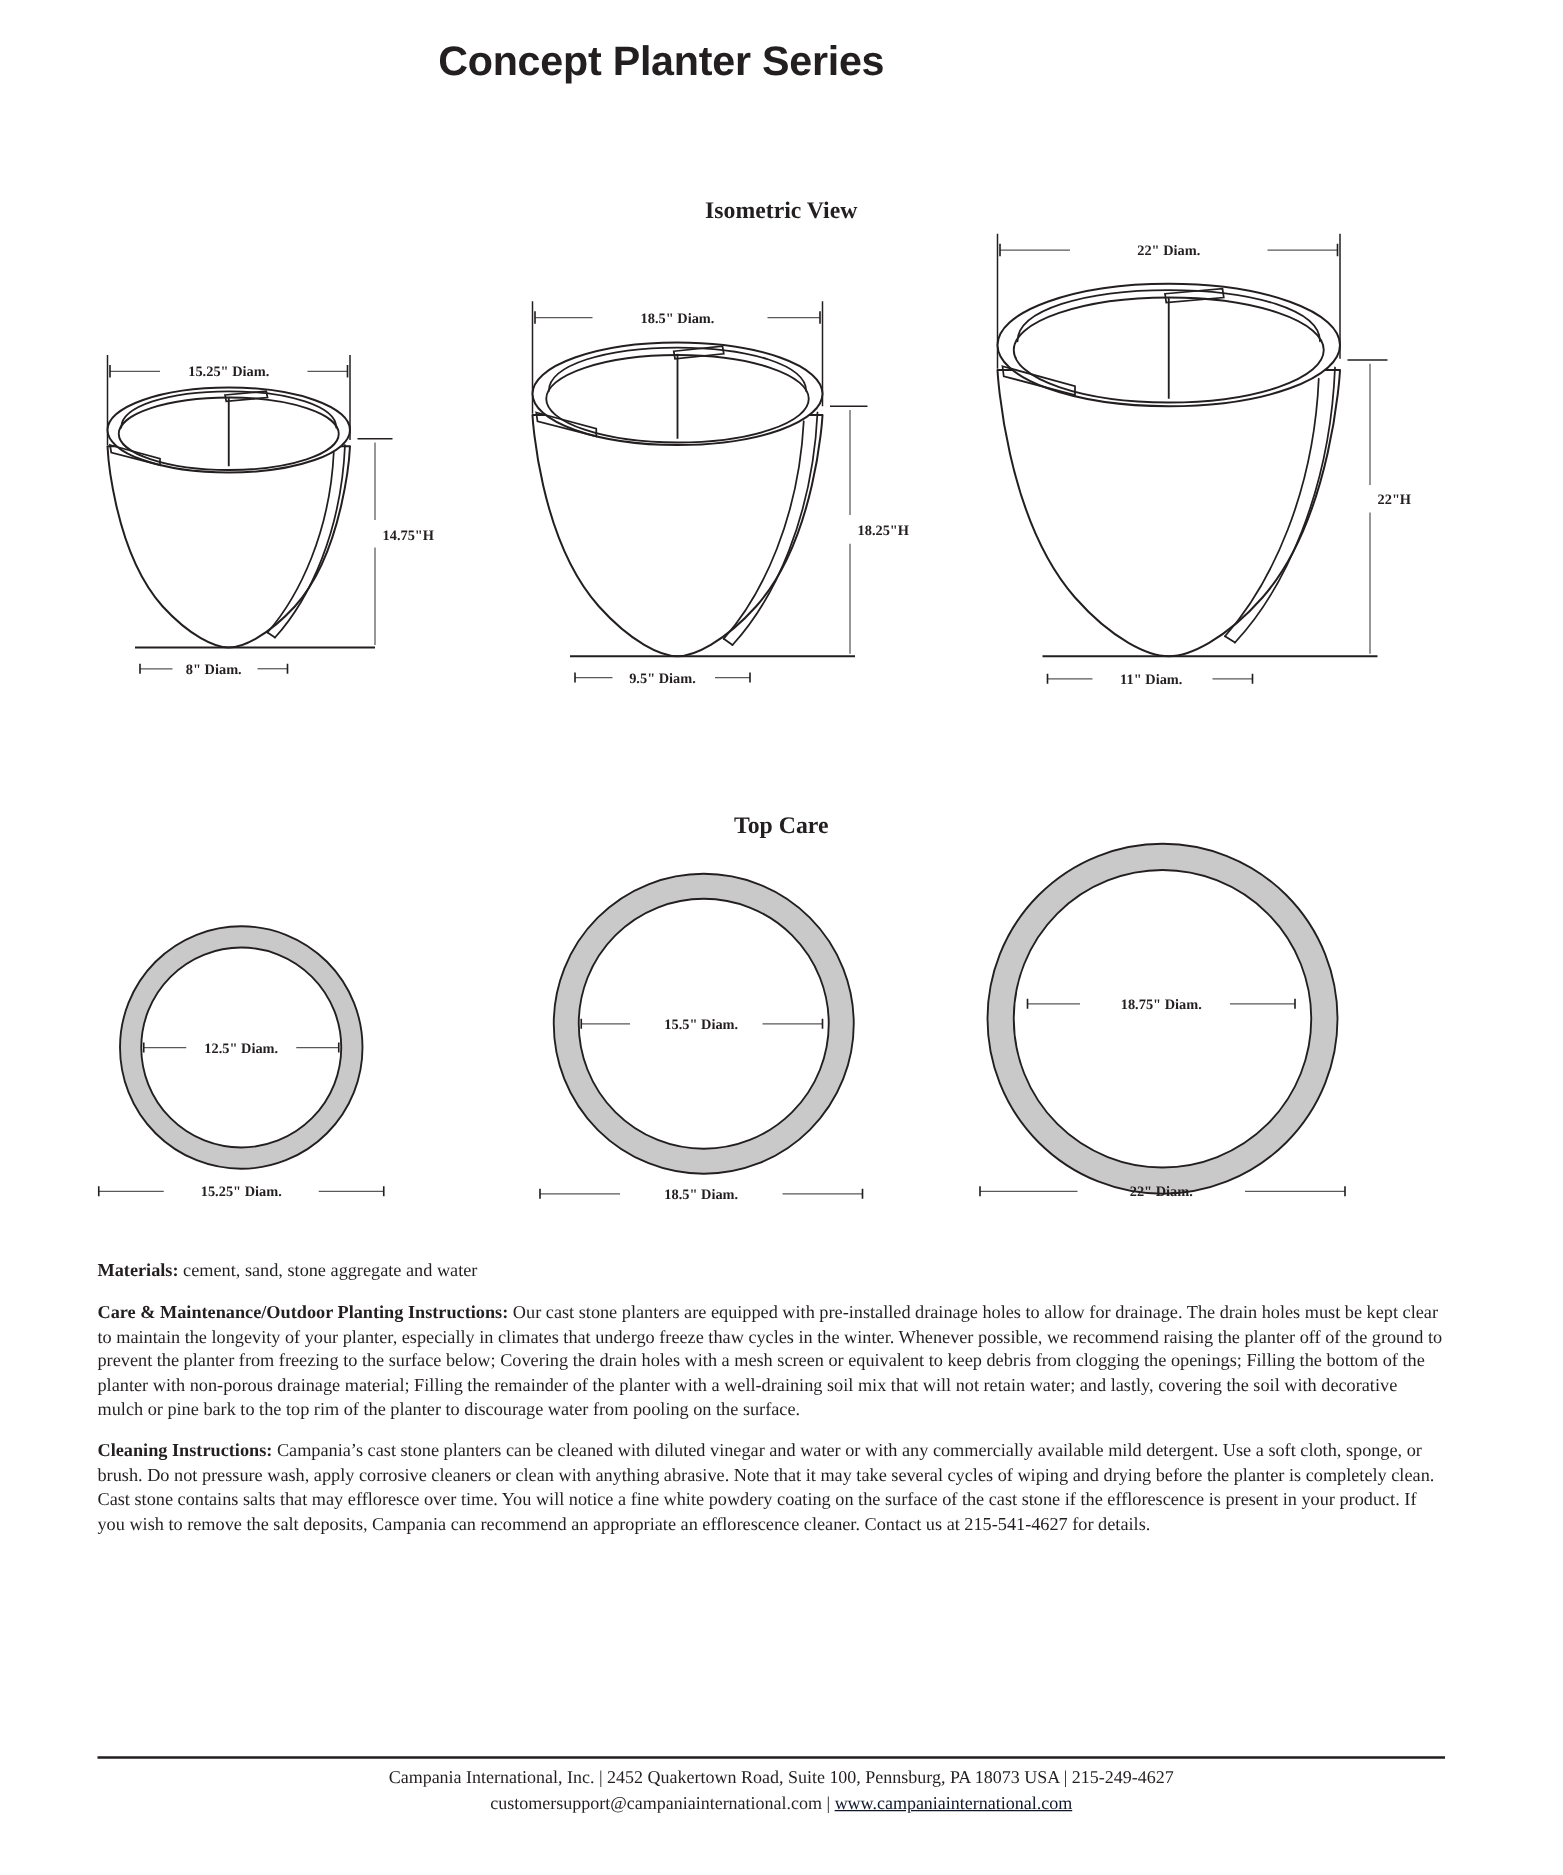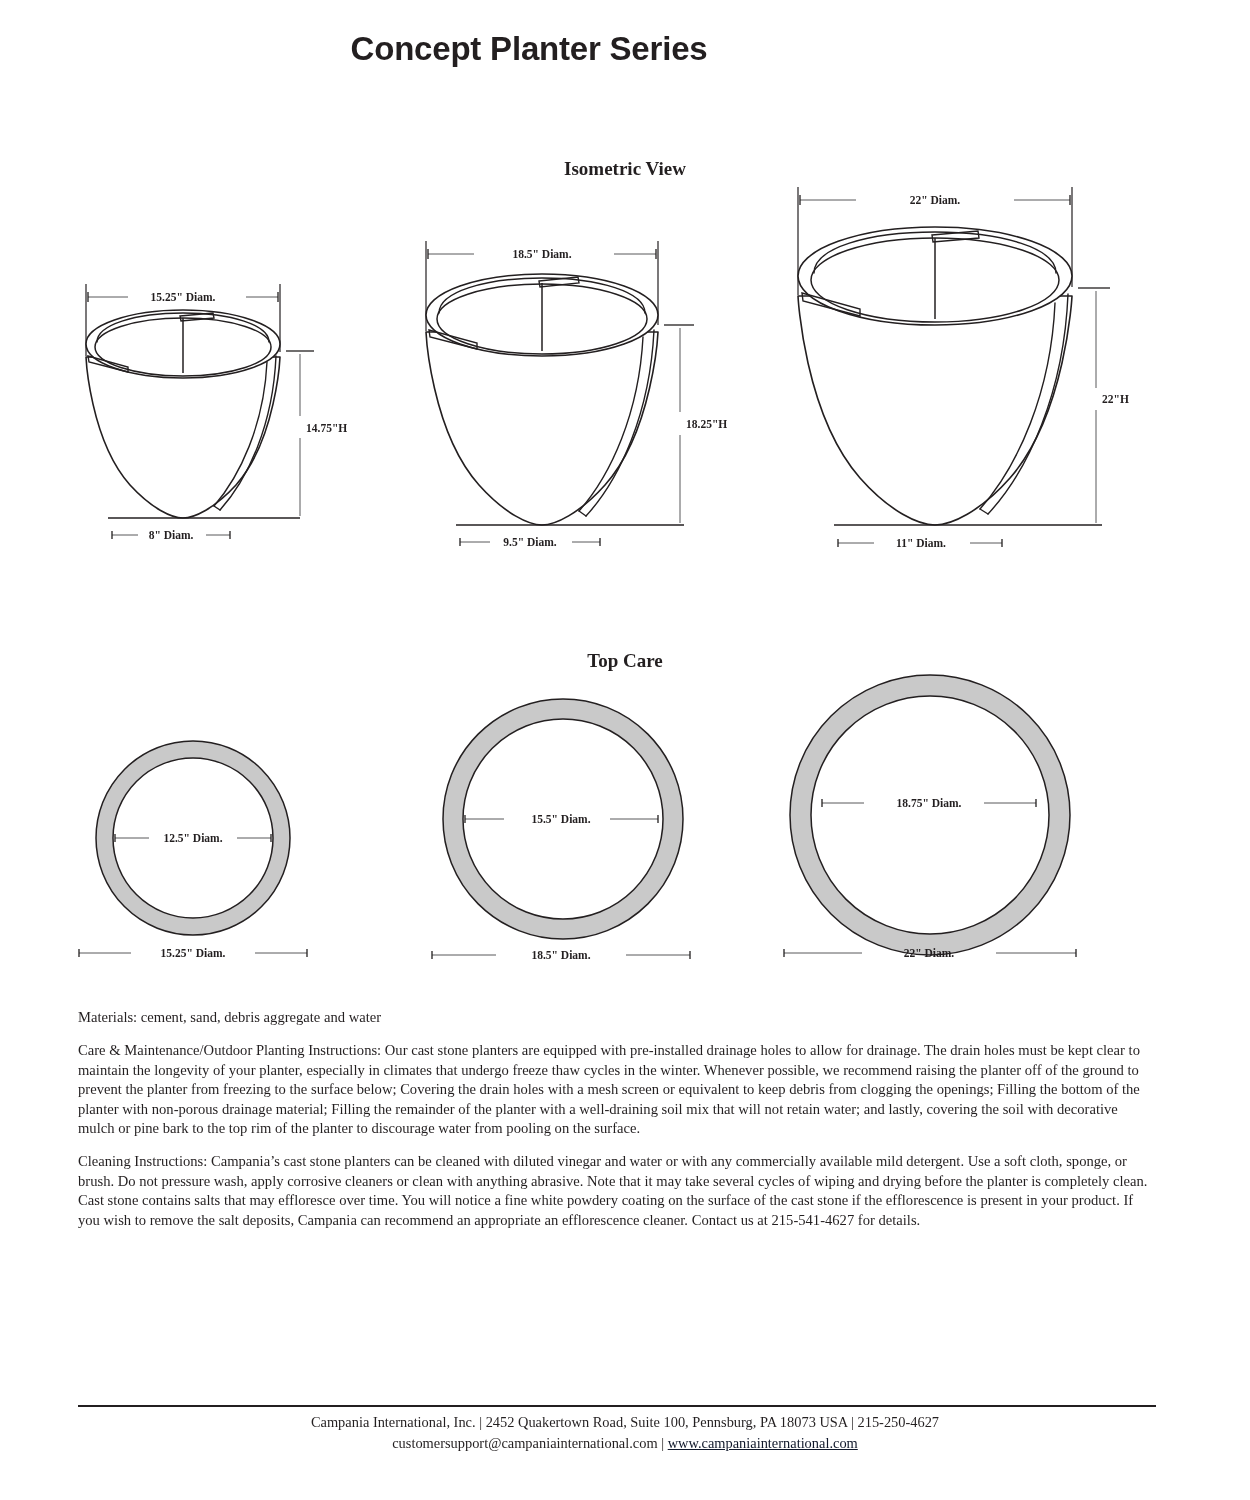--- a/index.html
+++ b/index.html
@@ -60,21 +60,21 @@
   .body-copy{
     position:absolute;left:78px;top:1008px;width:1078px;
     font-family:"Liberation Serif", serif;
     font-size:14.6px;
     line-height:1.33;
     color:#231f20;
     text-align:left;
   }
   .body-copy p{margin:0 0 14px 0;}
   .body-copy p:last-child{margin-bottom:0;}
-  .lead{font-weight:normal;}
+  .lead{font-weight:bold;}
 
   
   .footer-rule{
     position:absolute;left:78px;top:1405px;width:1078px;height:0;
     border-top:2px solid #231f20;
   }
   .footer-text{
     position:absolute;left:0;top:1412px;width:1250px;text-align:center;
     font-family:"Liberation Serif", serif;
     font-size:14.4px;line-height:1.45;color:#231f20;
@@ -263,27 +263,27 @@
         <line class="dimline" x1="218" y1="278" x2="298" y2="278"></line>
         <line class="dimtick" x1="6" y1="274" x2="6" y2="282"></line>
         <line class="dimtick" x1="298" y1="274" x2="298" y2="282"></line>
         <text class="dimlabel" x="151" y="282" text-anchor="middle">22" Diam.</text>
       </svg>
     </div>
 
   </div>
 
   <div class="body-copy">
-    <p><span class="lead">Materials:</span><span> cement, sand, debris aggregate and water</span></p>
+    <p><span class="lead">Materials:</span><span> cement, sand, stone aggregate and water</span></p>
 
     <p><span class="lead">Care &amp; Maintenance/Outdoor Planting Instructions:</span><span> Our cast stone planters are equipped with pre-installed drainage holes to allow for drainage. The drain holes must be kept clear to maintain the longevity of your planter, especially in climates that undergo freeze thaw cycles in the winter.  Whenever possible, we recommend raising the planter off of the ground to prevent the planter from freezing to the surface below; Covering the drain holes with a mesh screen or equivalent to keep debris from clogging the openings; Filling the bottom of the planter with non-porous drainage material; Filling the remainder of the planter with a well-draining soil mix that will not retain water; and lastly, covering the soil with decorative mulch or pine bark to the top rim of the planter to discourage water from pooling on the surface.</span></p>
 
 
     <p><span class="lead">Cleaning Instructions:</span><span> Campania’s cast stone planters can be cleaned with diluted vinegar and water or with any commercially available mild detergent. Use a soft cloth, sponge, or brush. Do not pressure wash, apply corrosive cleaners or clean with anything abrasive. Note that it may take several cycles of wiping and drying before the planter is completely clean. Cast stone contains salts that may effloresce over time. You will notice a fine white powdery coating on the surface of the cast stone if the efflorescence is present in your product. If you wish to remove the salt deposits, Campania can recommend an appropriate an efflorescence cleaner. Contact us at 215-541-4627 for details.</span></p>
   </div>
 
   <div class="footer-rule"></div>
   <div class="footer-text">
-    <div>Campania International, Inc. | 2452 Quakertown Road, Suite 100, Pennsburg, PA 18073 USA | 215-250-4627</div>
+    <div>Campania International, Inc. | 2452 Quakertown Road, Suite 100, Pennsburg, PA 18073 USA | 215-249-4627</div>
     <div><span>customersupport@campaniainternational.com</span><span> | </span><span class="footer-link">www.campaniainternational.com</span></div>
   </div>
 
 </div>
 
 </body></html>

